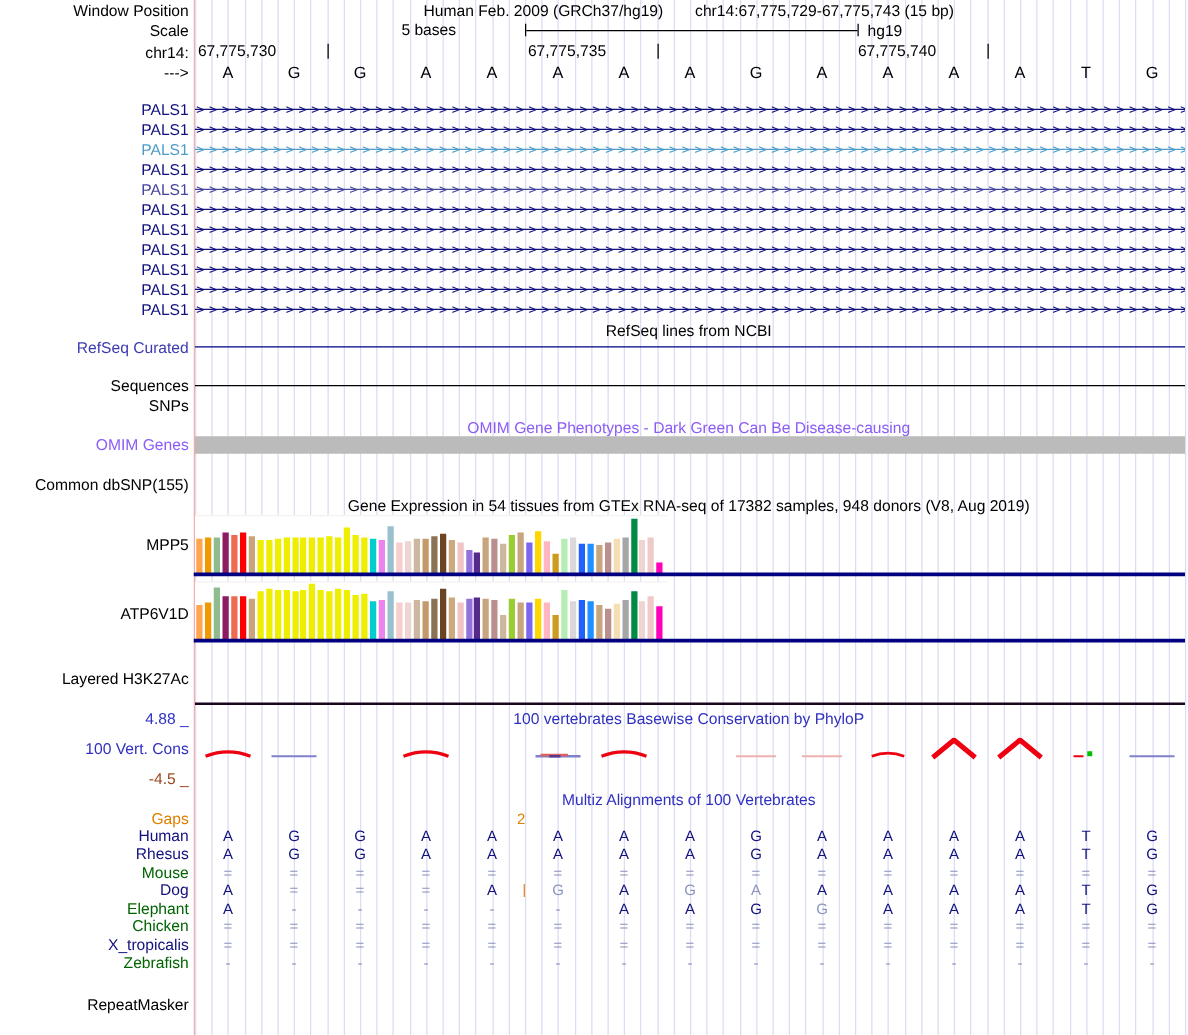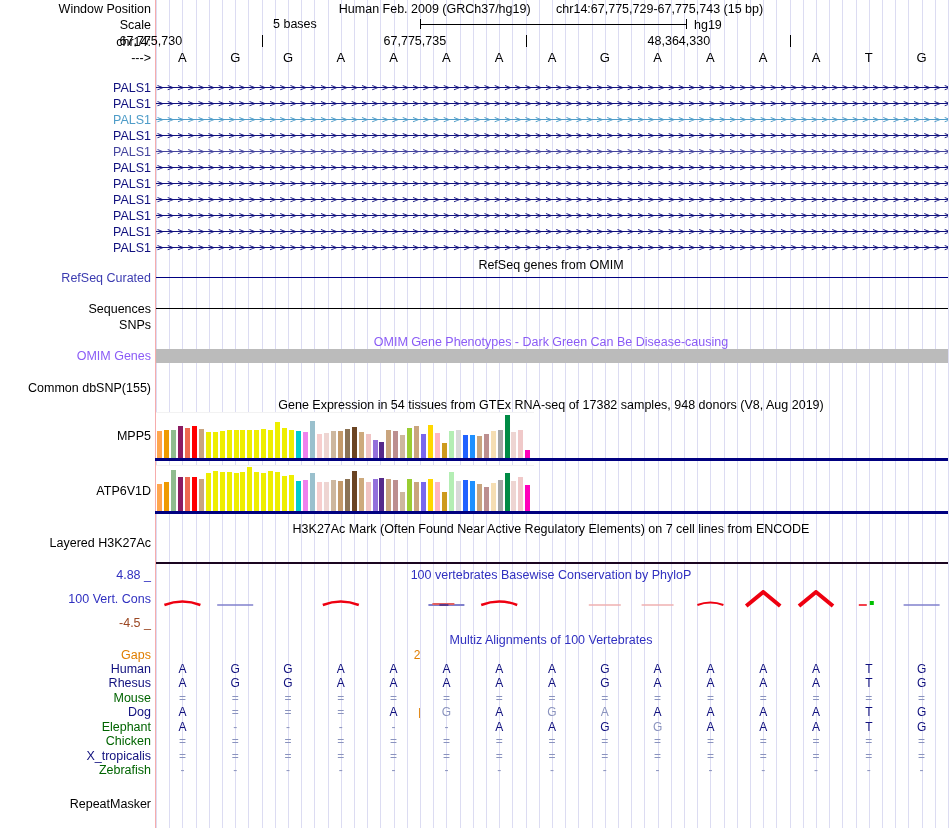--- a/index.html
+++ b/index.html
@@ -8,21 +8,21 @@
   .gridline{position:absolute;top:0;height:828px;width:1px;background:#DCDCF2;}
   .pinkline{position:absolute;top:0;height:828px;width:1px;left:155px;background:#F6ACAC;}
   .lbl{position:absolute;left:0;width:151px;text-align:right;font-size:12.5px;line-height:14px;white-space:nowrap;}
   .ctr{position:absolute;left:156px;width:790px;text-align:center;font-size:12.5px;line-height:14px;white-space:nowrap;}
   .hline{position:absolute;left:156px;width:792px;}
   .blue{color:#3030C0}
   .green{color:#8b5cf6}
   .orange{color:#E07E00}
   .brred{color:#9B4722}
   .indigo{color:#3B3BB0}
-  .coordnum{position:absolute;width:140px;text-align:left;font-size:12.5px;line-height:13px;}
+  .coordnum{position:absolute;width:140px;text-align:center;font-size:12.5px;line-height:13px;}
   .cordtick{position:absolute;width:1px;height:12px;background:#000;}
   .base{position:absolute;transform:translateX(-50%);font-size:13px;line-height:13px;}
   .scalebar{position:absolute;left:420px;top:19px;width:265px;height:10px;
             border-left:1px solid #000;border-right:1px solid #000;
             background:linear-gradient(#000,#000) center/100% 1px no-repeat;}
   .generow{position:absolute;left:156px;width:792px;height:16px;overflow:hidden;}
   .geneline{position:absolute;top:7px;left:0;right:0;height:1px;}
   .chevs{position:absolute;top:0;left:1px;right:0;font-family:"DejaVu Sans Mono",monospace;
          font-size:11px;line-height:15px;letter-spacing:3.6px;white-space:nowrap;}
   .graybar{position:absolute;left:156px;width:792px;height:14px;background:#BBBBBB;top:349px;}
@@ -114,21 +114,21 @@
   <div class="coordnum" style="left:273px;top:18px">5 bases</div>
   <div class="scalebar"></div>
   <div style="position:absolute;left:694px;top:18px;font-size:12.5px">hg19</div>
 
   <div class="lbl" style="top:35px">chr14:</div>
   <div>
       <div class="coordnum" style="left: 119.6px; top: 35px;">67,775,730</div>
       <div class="cordtick" style="left: 261.6px; top: 35px;"></div>
       <div class="coordnum" style="left: 383.6px; top: 35px;">67,775,735</div>
       <div class="cordtick" style="left: 525.6px; top: 35px;"></div>
-      <div class="coordnum" style="left: 647.6px; top: 35px;">48,364,330</div>
+      <div class="coordnum" style="left: 647.6px; top: 35px;">67,775,740</div>
       <div class="cordtick" style="left: 789.6px; top: 35px;"></div>
     </div>
 
   <div class="lbl" style="top:51px">---&gt;</div>
   <div>
       <div class="base" style="left: 182.4px; top: 51px;">A</div>
       <div class="base" style="left: 235.2px; top: 51px;">G</div>
       <div class="base" style="left: 288px; top: 51px;">G</div>
       <div class="base" style="left: 340.8px; top: 51px;">A</div>
       <div class="base" style="left: 393.6px; top: 51px;">A</div>
@@ -195,21 +195,21 @@
         <div class="geneline" style="background: rgb(16, 16, 126);"></div>
         <div class="chevs" style="color: rgb(16, 16, 126);">&gt;&gt;&gt;&gt;&gt;&gt;&gt;&gt;&gt;&gt;&gt;&gt;&gt;&gt;&gt;&gt;&gt;&gt;&gt;&gt;&gt;&gt;&gt;&gt;&gt;&gt;&gt;&gt;&gt;&gt;&gt;&gt;&gt;&gt;&gt;&gt;&gt;&gt;&gt;&gt;&gt;&gt;&gt;&gt;&gt;&gt;&gt;&gt;&gt;&gt;&gt;&gt;&gt;&gt;&gt;&gt;&gt;&gt;&gt;&gt;&gt;&gt;&gt;&gt;&gt;&gt;&gt;&gt;&gt;&gt;&gt;&gt;&gt;&gt;&gt;&gt;&gt;&gt;</div>
       </div>
       <div class="lbl" style="top: 241px; color: rgb(16, 16, 126);">PALS1</div>
       <div class="generow" style="top: 240px;">
         <div class="geneline" style="background: rgb(16, 16, 126);"></div>
         <div class="chevs" style="color: rgb(16, 16, 126);">&gt;&gt;&gt;&gt;&gt;&gt;&gt;&gt;&gt;&gt;&gt;&gt;&gt;&gt;&gt;&gt;&gt;&gt;&gt;&gt;&gt;&gt;&gt;&gt;&gt;&gt;&gt;&gt;&gt;&gt;&gt;&gt;&gt;&gt;&gt;&gt;&gt;&gt;&gt;&gt;&gt;&gt;&gt;&gt;&gt;&gt;&gt;&gt;&gt;&gt;&gt;&gt;&gt;&gt;&gt;&gt;&gt;&gt;&gt;&gt;&gt;&gt;&gt;&gt;&gt;&gt;&gt;&gt;&gt;&gt;&gt;&gt;&gt;&gt;&gt;&gt;&gt;&gt;</div>
       </div>
     </div>
 
-  <div class="ctr" style="top:258px">RefSeq genes from OMIM</div>
+  <div class="ctr" style="top:258px">RefSeq lines from NCBI</div>
   <div class="lbl indigo" style="top:271px">RefSeq Curated</div>
   <div class="hline" style="top:277px;height:1px;background:#000080"></div>
 
   <div class="lbl" style="top:302px">Sequences</div>
   <div class="hline" style="top:308px;height:1px;background:#000"></div>
 
   <div class="lbl" style="top:318px">SNPs</div>
 
   <div class="ctr green" style="top:335px">OMIM Gene Phenotypes - Dark Green Can Be Disease-causing</div>
   <div class="lbl green" style="top:349px">OMIM Genes</div>
@@ -328,21 +328,20 @@
       <div class="bar" style="left: 327.7px; height: 25px; background: rgb(188, 143, 143);"></div>
       <div class="bar" style="left: 334.6px; height: 29px; background: rgb(245, 222, 179);"></div>
       <div class="bar" style="left: 341.6px; height: 32px; background: rgb(166, 166, 166);"></div>
       <div class="bar" style="left: 348.5px; height: 39px; background: rgb(0, 139, 69);"></div>
       <div class="bar" style="left: 355.4px; height: 31px; background: rgb(238, 213, 210);"></div>
       <div class="bar" style="left: 362.4px; height: 35px; background: rgb(240, 201, 201);"></div>
       <div class="bar" style="left: 369.4px; height: 27px; background: rgb(255, 0, 187);"></div>
     </div>
   <div class="chartbase" style="top:511px"></div>
 
-  <div class="ctr" style="top:522px">H3K27Ac Mark (Often Found Near Active Regulatory Elements) on 7 cell lines from ENCODE</div>
   <div class="lbl" style="top:536px">Layered H3K27Ac</div>
   <div class="hline" style="top:562px;height:2px;background:#1A0520"></div>
 
   <div class="lbl blue" style="top:568px">4.88 _</div>
   <div class="ctr blue" style="top:568px">100 vertebrates Basewise Conservation by PhyloP</div>
   <div class="lbl blue" style="top:592px">100 Vert. Cons</div>
   <div class="lbl brred" style="top:616px">-4.5 _</div>
   <svg class="conssvg" width="792" height="28">
       <path d="M 8.399999999999999 15 Q 26.4 8 44.4 15" stroke="#EE0010" stroke-width="2.5" fill="none"></path>
       <line x1="61.19999999999999" y1="15" x2="97.19999999999999" y2="15" stroke="#8080CC" stroke-width="1.5"></line>

